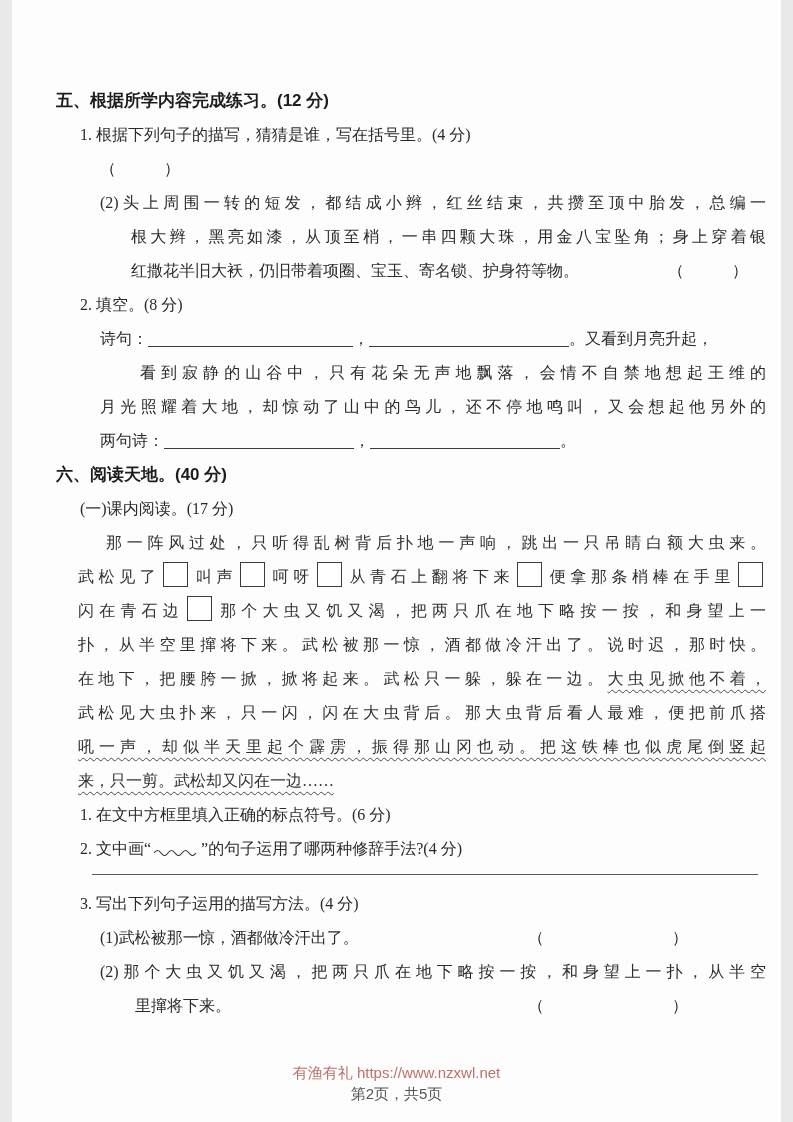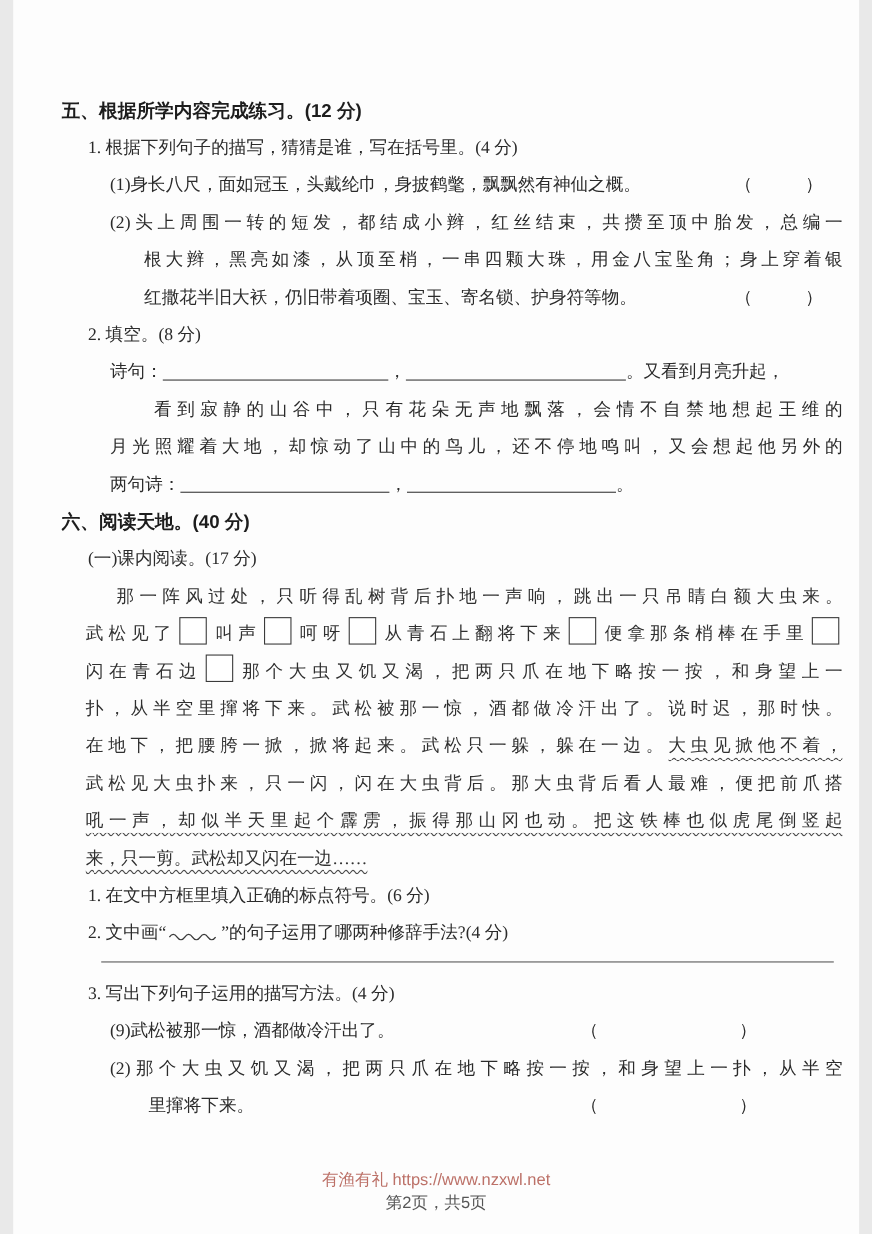--- a/index.html
+++ b/index.html
@@ -69,21 +69,20 @@
 <body>
 
 <div class="page">
   <main class="content">
 
     <div class="row sec-title">五、根据所学内容完成练习。(12 分)</div>
 
     <div class="row ind-q">1. 根据下列句子的描写，猜猜是谁，写在括号里。(4 分)</div>
 
     <div class="row ind-item flexrow pr-sm">
-      <span>(1)身长八尺，面如冠玉，头戴纶巾，身披鹤氅，飘飘然有神仙之概。</span>
       <span class="paren">（　　　）</span>
     </div>
 
     <div class="row ind-item fill">(2)头上周围一转的短发，都结成小辫，红丝结束，共攒至顶中胎发，总编一</div>
     <div class="row ind-cont fill">根大辫，黑亮如漆，从顶至梢，一串四颗大珠，用金八宝坠角；身上穿着银</div>
     <div class="row ind-cont flexrow pr-sm">
       <span>红撒花半旧大袄，仍旧带着项圈、宝玉、寄名锁、护身符等物。</span>
       <span class="paren">（　　　）</span>
     </div>
 
@@ -130,21 +129,21 @@
       <span>2. 文中画“</span><span class="wave-glyph"><svg width="46" height="9" viewBox="0 0 46 9">
             <path d="M1 6 Q4.5 1 8 6 T15 6 T22 6 T29 6 T36 6 T43 6" stroke="#3a3a3a" stroke-width="1.2" fill="none"></path>
           </svg></span><span>”的句子运用了哪两种修辞手法?(4 分)</span>
     </div>
 
     <div class="answer-line"></div>
 
     <div class="row ind-q mt12">3. 写出下列句子运用的描写方法。(4 分)</div>
 
     <div class="row ind-item flexrow pr-lg">
-      <span>(9)武松被那一惊，酒都做冷汗出了。</span>
+      <span>(1)武松被那一惊，酒都做冷汗出了。</span>
       <span class="paren">（　　　　　　　　）</span>
     </div>
 
     <div class="row ind-item fill">(2)那个大虫又饥又渴，把两只爪在地下略按一按，和身望上一扑，从半空</div>
     <div class="row ind-cont2 flexrow pr-lg">
       <span>里撺将下来。</span>
       <span class="paren">（　　　　　　　　）</span>
     </div>
 
   </main>

